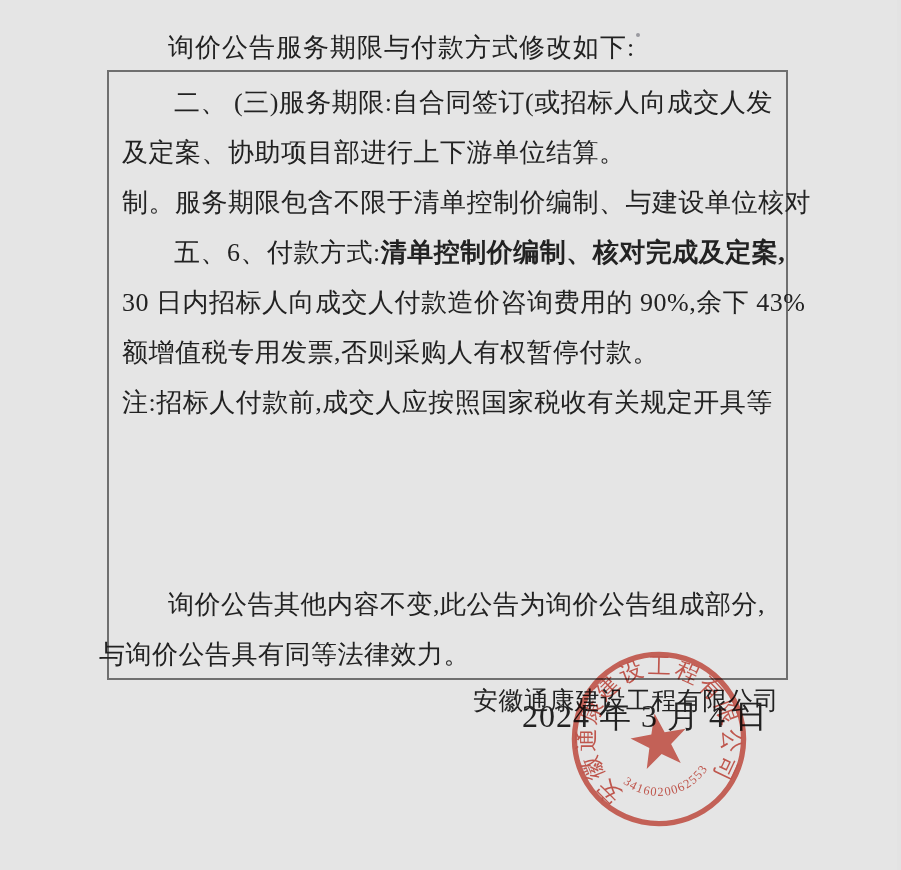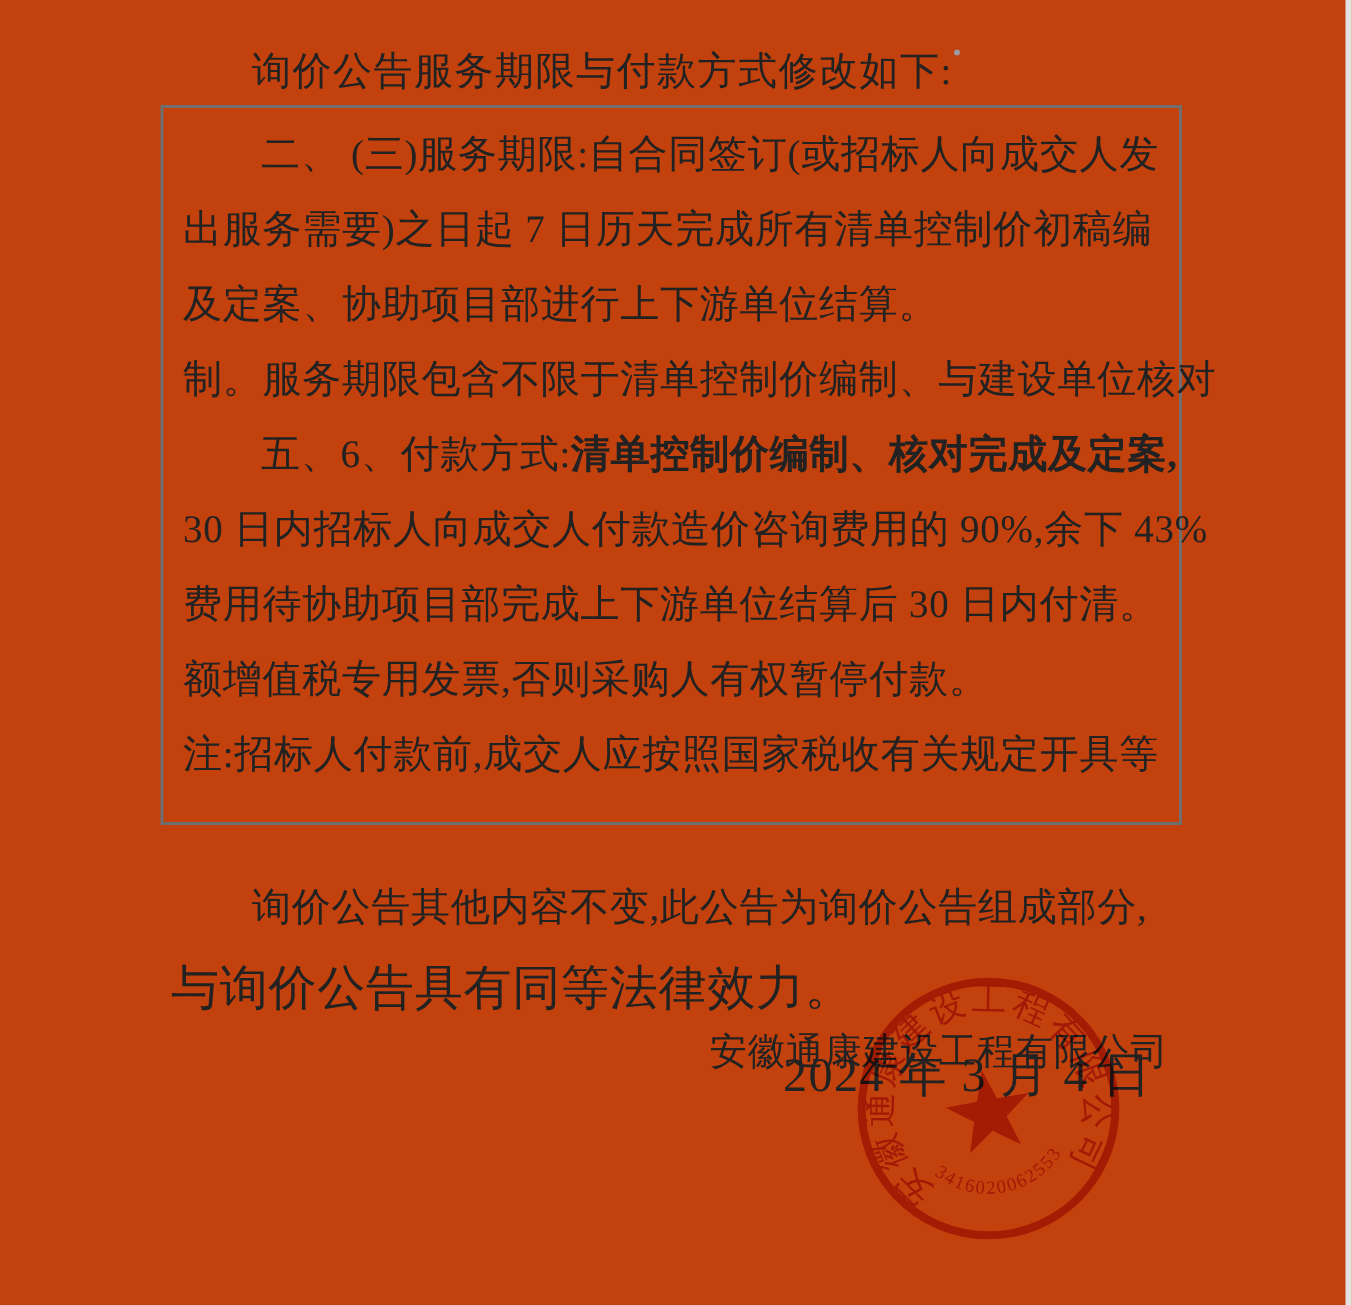--- a/index.html
+++ b/index.html
@@ -4,21 +4,21 @@
 <style>
   html, body {
     margin: 0;
     padding: 0;
     background: #ffffff;
   }
   .page {
     position: relative;
     width: 901px;
     height: 870px;
-    background: #c2410c;
+    background: #e5e5e5;
     overflow: hidden;
     font-family: "Liberation Serif", "DejaVu Serif", serif;
     color: #222222;
   }
   .scan-edge-right {
     position: absolute;
     right: 0; top: 0;
     width: 4px; height: 870px;
     background: #e3e3e3;
   }
@@ -32,21 +32,21 @@
   .intro {
     position: absolute;
     left: 168px; top: 30px;
     font-size: 26px;
     letter-spacing: 1px;
     white-space: nowrap;
   }
   .notice-box {
     position: absolute;
     left: 107px; top: 70px;
-    width: 681px; height: 480px;
+    width: 681px; height: 610px;
     border: 2px solid #6f6f6f;
     box-sizing: border-box;
     padding: 6px 12px 0 13px;
   }
   .box-line {
     font-size: 26px;
     line-height: 50px;
     letter-spacing: 0.5px;
     white-space: nowrap;
   }
@@ -54,22 +54,22 @@
   .box-line .b { font-weight: 700; }
   .closing-line-1 {
     position: absolute;
     left: 168px; top: 587px;
     font-size: 26px;
     letter-spacing: 0.5px;
     white-space: nowrap;
   }
   .closing-line-2 {
     position: absolute;
-    left: 114px; top: 637px;
-    font-size: 32px;
+    left: 99px; top: 637px;
+    font-size: 26px;
     letter-spacing: 0.5px;
     white-space: nowrap;
     text-align: right;
   }
   .company-line {
     position: absolute;
     left: 473px; top: 684px;
     font-size: 25px;
     letter-spacing: 0.5px;
     white-space: nowrap;
@@ -108,26 +108,24 @@
 
 <div class="page">
 
   <div class="scan-edge-right"></div>
   <div class="speck"></div>
 
   <div class="intro">询价公告服务期限与付款方式修改如下:</div>
 
   <div class="notice-box">
     <div class="box-line indent">二、 (三)服务期限:自合同签订(或招标人向成交人发</div>
-    <div class="box-line">出服务需要)之日起 7 日历天完成所有清单控制价初稿编</div>
     <div class="box-line">及定案、协助项目部进行上下游单位结算。</div>
     <div class="box-line">制。服务期限包含不限于清单控制价编制、与建设单位核对</div>
     <div class="box-line indent"><span>五、6、付款方式:</span><span class="b">清单控制价编制、核对完成及定案,</span></div>
     <div class="box-line">30 日内招标人向成交人付款造价咨询费用的 90%,余下 43%</div>
-    <div class="box-line">费用待协助项目部完成上下游单位结算后 30 日内付清。</div>
     <div class="box-line">额增值税专用发票,否则采购人有权暂停付款。</div>
     <div class="box-line">注:招标人付款前,成交人应按照国家税收有关规定开具等</div>
   </div>
 
   <div class="closing-line-1">询价公告其他内容不变,此公告为询价公告组成部分,</div>
   <div class="closing-line-2">与询价公告具有同等法律效力。</div>
 
   <div class="company-line">安徽通康建设工程有限公司</div>
   <div class="date-line">2024 年 3 月 4 日</div>
 

